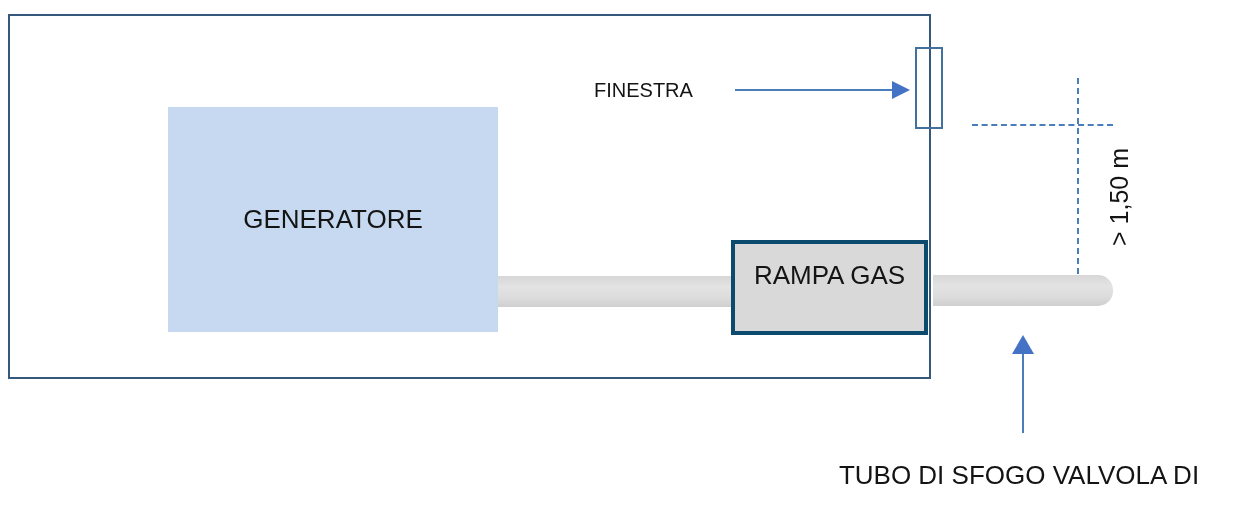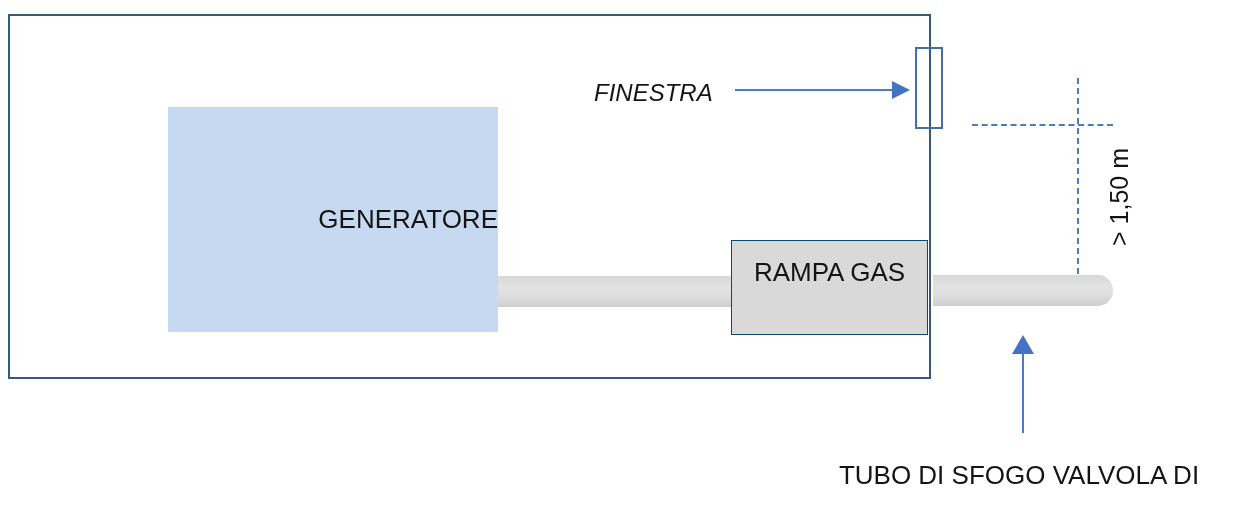--- a/index.html
+++ b/index.html
@@ -26,22 +26,22 @@
     box-sizing: border-box;
     background: transparent;
   }
 
   
   .generator {
     left: 168px; top: 107px;
     width: 330px; height: 225px;
     background: #c6d9f0;
     display: flex;
-    flex-direction: column;
-    align-items: flex-end;
+    flex-direction: row;
+    align-items: center;
     justify-content: center;
     text-align: center;
     font-size: 26px;
     line-height: 39px;
     color: #141414;
   }
 
   
   .pipe {
     background: linear-gradient(to bottom, #d7d7d7 0%, #e3e3e3 35%, #dcdcdc 70%, #cfcfcf 100%);
@@ -52,42 +52,41 @@
     left: 933px; top: 275px; width: 180px;
     border-top-right-radius: 15px;
     border-bottom-right-radius: 15px;
   }
 
   
   .rampa {
     left: 731px; top: 240px;
     width: 197px; height: 95px;
     background: #d9d9d9;
-    border: 1px solid #0c4a6e;
+    border: 4px solid #0c4a6e;
     box-sizing: border-box;
     text-align: center;
     font-size: 26px;
     padding-top: 16px;
   }
 
   
   .window {
     left: 915px; top: 47px;
     width: 28px; height: 82px;
     border: 2px solid #41719c;
     box-sizing: border-box;
     background: transparent;
   }
 
   
   .finestra-label {
     left: 594px; top: 79px;
-    font-size: 24px;
+    font-size: 20px;
     white-space: nowrap;
-    font-style: italic;
   }
   .vent-label {
     left: 794px; top: 448px;
     width: 450px;
     text-align: center;
     font-size: 26px;
     line-height: 38px;
     margin-top: 8px;
   }
   .distance-label {

